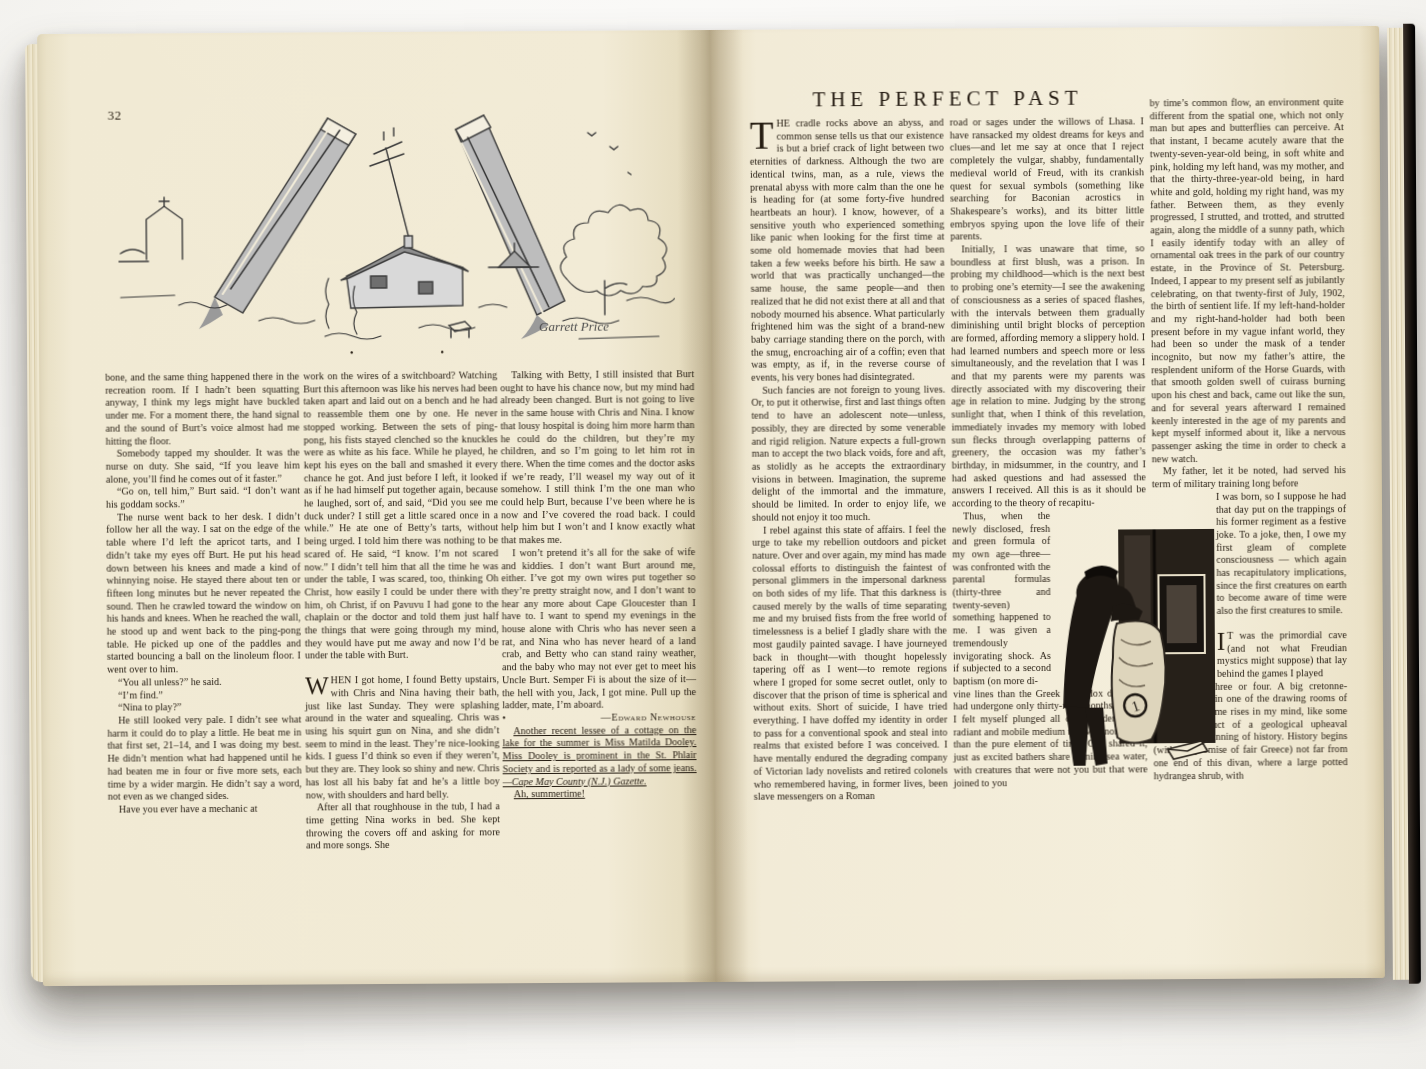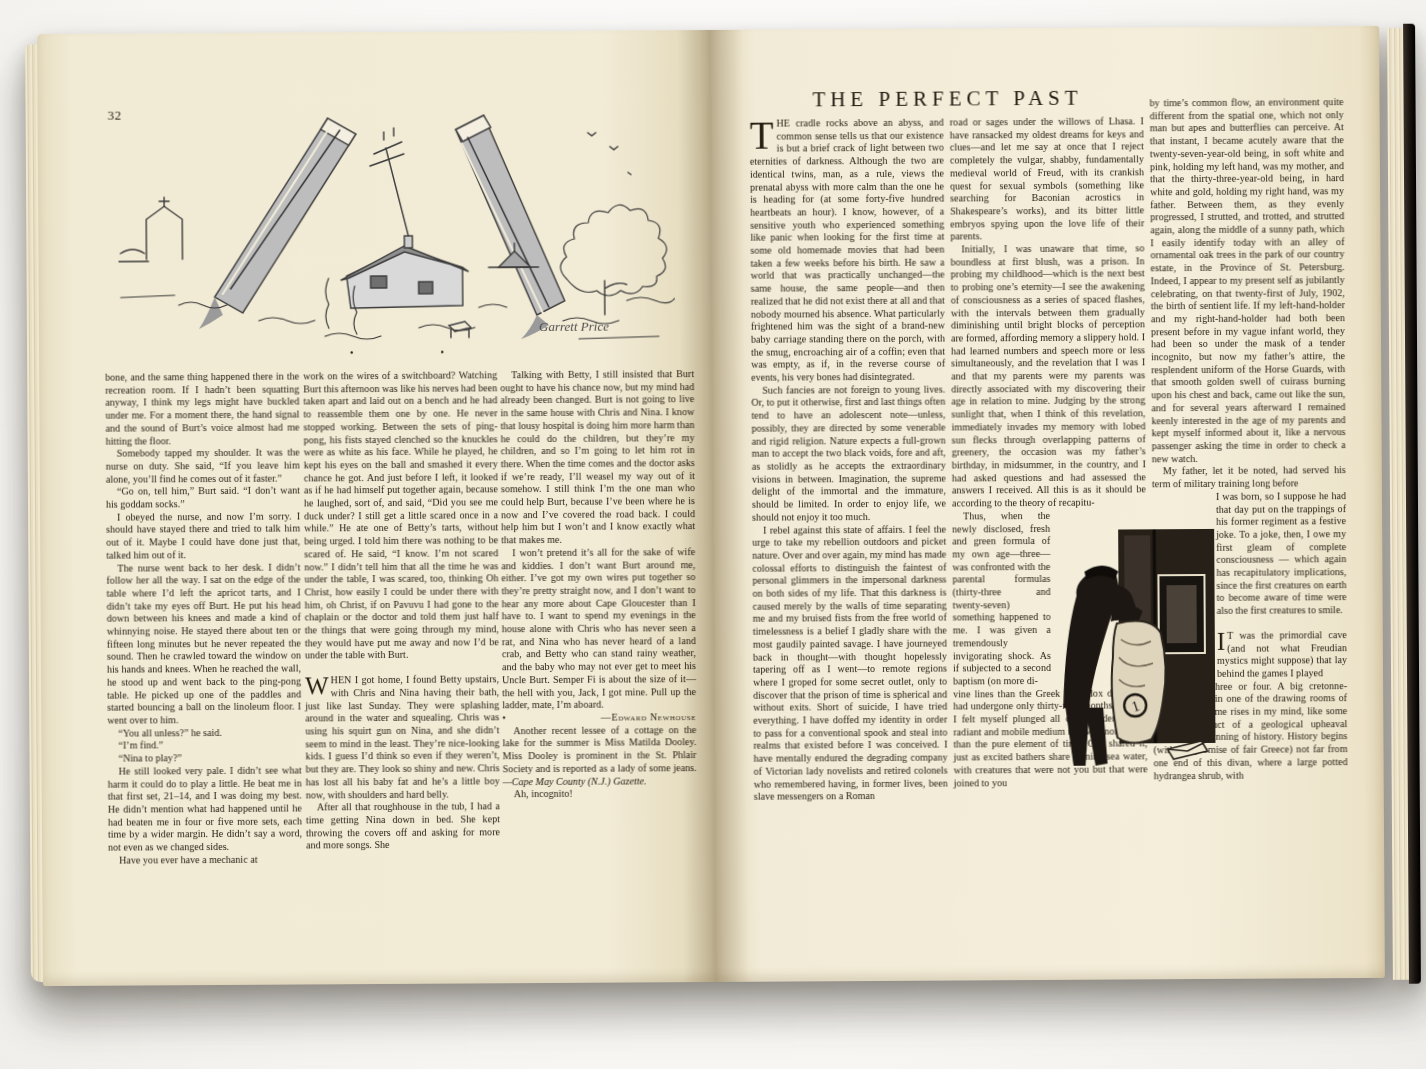--- a/index.html
+++ b/index.html
@@ -46,21 +46,21 @@
   .col{position:absolute;width:194px;}
   .col p{margin:0;font-size:10.1px;line-height:12.7px;text-align:justify;text-indent:11px;
          color:#241b10;}
   .col p.noindent{text-indent:0;}
   .col p.spaced-top{margin-top:12px;}
   .dropcap2{float:left;font-size:25px;line-height:21px;padding:1px 2px 0 0;}
   .dropcap3{float:left;font-size:39px;line-height:32px;padding:2px 3px 0 0;}
   .sig{float:right;font-variant:small-caps;letter-spacing:0.6px;}
   .attrib{font-style:italic;}
   .dot-sep{text-align:center;font-size:11px;margin:7px 0 8px 0;text-indent:0 !important;}
-  .newsbreak p{font-size:10.1px;}
+  .newsbreak p{font-size:10.1px;text-decoration:underline;}
   .l-col1{left:66px;top:338px;}
   .l-col2{left:264px;top:338px;}
   .l-col3{left:461px;top:338px;}
   .r-col1{left:712px;top:88px;}
   .r-col2{left:912px;top:88px;}
   .r-col3{left:1112px;top:70px;}
   .seg-narrow-c2{width:98px;}
   .seg-narrow-c3{width:130px;margin-left:64px;}
 
   
@@ -150,42 +150,41 @@
         </g>
         <text x="420" y="242" class="cartoon-sig">Garrett Price</text>
       </svg>
     </div>
     <div class="divider-dots">• •</div>
 
     <div class="col l-col1">
         <p class="noindent">bone, and the same thing happened there in the recreation room. If I hadn’t been squatting anyway, I think my legs might have buckled under me. For a moment there, the hand signal and the sound of Burt’s voice almost had me hitting the floor.</p>
         <p>Somebody tapped my shoulder. It was the nurse on duty. She said, “If you leave him alone, you’ll find he comes out of it faster.”</p>
         <p>“Go on, tell him,” Burt said. “I don’t want his goddam socks.”</p>
-        <p>I obeyed the nurse, and now I’m sorry. I should have stayed there and tried to talk him out of it. Maybe I could have done just that, talked him out of it.</p>
         <p>The nurse went back to her desk. I didn’t follow her all the way. I sat on the edge of the table where I’d left the apricot tarts, and I didn’t take my eyes off Burt. He put his head down between his knees and made a kind of whinnying noise. He stayed there about ten or fifteen long minutes but he never repeated the sound. Then he crawled toward the window on his hands and knees. When he reached the wall, he stood up and went back to the ping-pong table. He picked up one of the paddles and started bouncing a ball on the linoleum floor. I went over to him.</p>
         <p>“You all unless?” he said.</p>
         <p>“I’m find.”</p>
         <p>“Nina to play?”</p>
         <p>He still looked very pale. I didn’t see what harm it could do to play a little. He beat me in that first set, 21–14, and I was doing my best. He didn’t mention what had happened until he had beaten me in four or five more sets, each time by a wider margin. He didn’t say a word, not even as we changed sides.</p>
         <p>Have you ever have a mechanic at</p>
       </div>
     <div class="col l-col2">
         <p class="noindent">work on the wires of a switchboard? Watching Burt this afternoon was like his nerves had been taken apart and laid out on a bench and he had to reassemble them one by one. He never stopped working. Between the sets of ping-pong, his fists stayed clenched so the knuckles were as white as his face. While he played, he kept his eyes on the ball and smashed it every chance he got. And just before I left, it looked as if he had himself put together again, because he laughed, sort of, and said, “Did you see me duck under? I still get a little scared once in a while.” He ate one of Betty’s tarts, without being urged. I told him there was nothing to be scared of. He said, “I know. I’m not scared now.” I didn’t tell him that all the time he was under the table, I was scared, too, thinking Oh Christ, how easily I could be under there with him, oh Christ, if on Pavuvu I had gone to the chaplain or the doctor and told them just half the things that were going through my mind, they would have put me away and now I’d be under the table with Burt.</p>
         <p class="noindent spaced-top"><span class="dropcap2">W</span>HEN I got home, I found Betty upstairs, with Chris and Nina having their bath, just like last Sunday. They were splashing around in the water and squealing. Chris was using his squirt gun on Nina, and she didn’t seem to mind in the least. They’re nice-looking kids. I guess I’d think so even if they weren’t, but they are. They look so shiny and new. Chris has lost all his baby fat and he’s a little boy now, with shoulders and hard belly.</p>
-        <p>After all that roughhouse in the tub, I had a time getting Nina down in bed. She kept throwing the covers off and asking for more and more songs. She</p>
+        <p>After all that roughhouse in the tub, I had a time getting Nina works in bed. She kept throwing the covers off and asking for more and more songs. She</p>
       </div>
     <div class="col l-col3">
       <div>
           <p>Talking with Betty, I still insisted that Burt ought to have his chance now, but my mind had already been changed. Burt is not going to live in the same house with Chris and Nina. I know that lousy hospital is doing him more harm than he could do the children, but they’re my children, and so I’m going to let him rot in there. When the time comes and the doctor asks if we’re ready, I’ll weasel my way out of it somehow. I still think I’m the one man who could help Burt, because I’ve been where he is now and I’ve covered the road back. I could help him but I won’t and I know exactly what that makes me.</p>
           <p>I won’t pretend it’s all for the sake of wife and kiddies. I don’t want Burt around me, either. I’ve got my own wires put together so they’re pretty straight now, and I don’t want to hear any more about Cape Gloucester than I have to. I want to spend my evenings in the house alone with Chris who has never seen a rat, and Nina who has never heard of a land crab, and Betty who can stand rainy weather, and the baby who may not ever get to meet his Uncle Burt. Semper Fi is about the size of it—the hell with you, Jack, I got mine. Pull up the ladder, mate, I’m aboard.<span class="sig">—Edward Newhouse</span></p>
         </div>
       <p class="dot-sep">•</p>
       <div class="newsbreak">
           <p>Another recent lessee of a cottage on the lake for the summer is Miss Matilda Dooley. Miss Dooley is prominent in the St. Phlair Society and is reported as a lady of some jeans. <span class="attrib">—Cape May County (N.J.) Gazette.</span></p>
-          <p>Ah, incognito!</p>
+          <p>Ah, summertime!</p>
         </div>
     </div>
 
     <div class="article-title">THE PERFECT PAST</div>
 
     <div class="col r-col1">
         <p class="noindent"><span class="dropcap3">T</span>HE cradle rocks above an abyss, and common sense tells us that our existence is but a brief crack of light between two eternities of darkness. Although the two are identical twins, man, as a rule, views the prenatal abyss with more calm than the one he is heading for (at some forty-five hundred heartbeats an hour). I know, however, of a sensitive youth who experienced something like panic when looking for the first time at some old homemade movies that had been taken a few weeks before his birth. He saw a world that was practically unchanged—the same house, the same people—and then realized that he did not exist there at all and that nobody mourned his absence. What particularly frightened him was the sight of a brand-new baby carriage standing there on the porch, with the smug, encroaching air of a coffin; even that was empty, as if, in the reverse course of events, his very bones had disintegrated.</p>
         <p>Such fancies are not foreign to young lives. Or, to put it otherwise, first and last things often tend to have an adolescent note—unless, possibly, they are directed by some venerable and rigid religion. Nature expects a full-grown man to accept the two black voids, fore and aft, as stolidly as he accepts the extraordinary visions in between. Imagination, the supreme delight of the immortal and the immature, should be limited. In order to enjoy life, we should not enjoy it too much.</p>
         <p>I rebel against this state of affairs. I feel the urge to take my rebellion outdoors and picket nature. Over and over again, my mind has made colossal efforts to distinguish the faintest of personal glimmers in the impersonal darkness on both sides of my life. That this darkness is caused merely by the walls of time separating me and my bruised fists from the free world of timelessness is a belief I gladly share with the most gaudily painted savage. I have journeyed back in thought—with thought hopelessly tapering off as I went—to remote regions where I groped for some secret outlet, only to discover that the prison of time is spherical and without exits. Short of suicide, I have tried everything. I have doffed my identity in order to pass for a conventional spook and steal into realms that existed before I was conceived. I have mentally endured the degrading company of Victorian lady novelists and retired colonels who remembered having, in former lives, been slave messengers on a Roman</p>
       </div>

